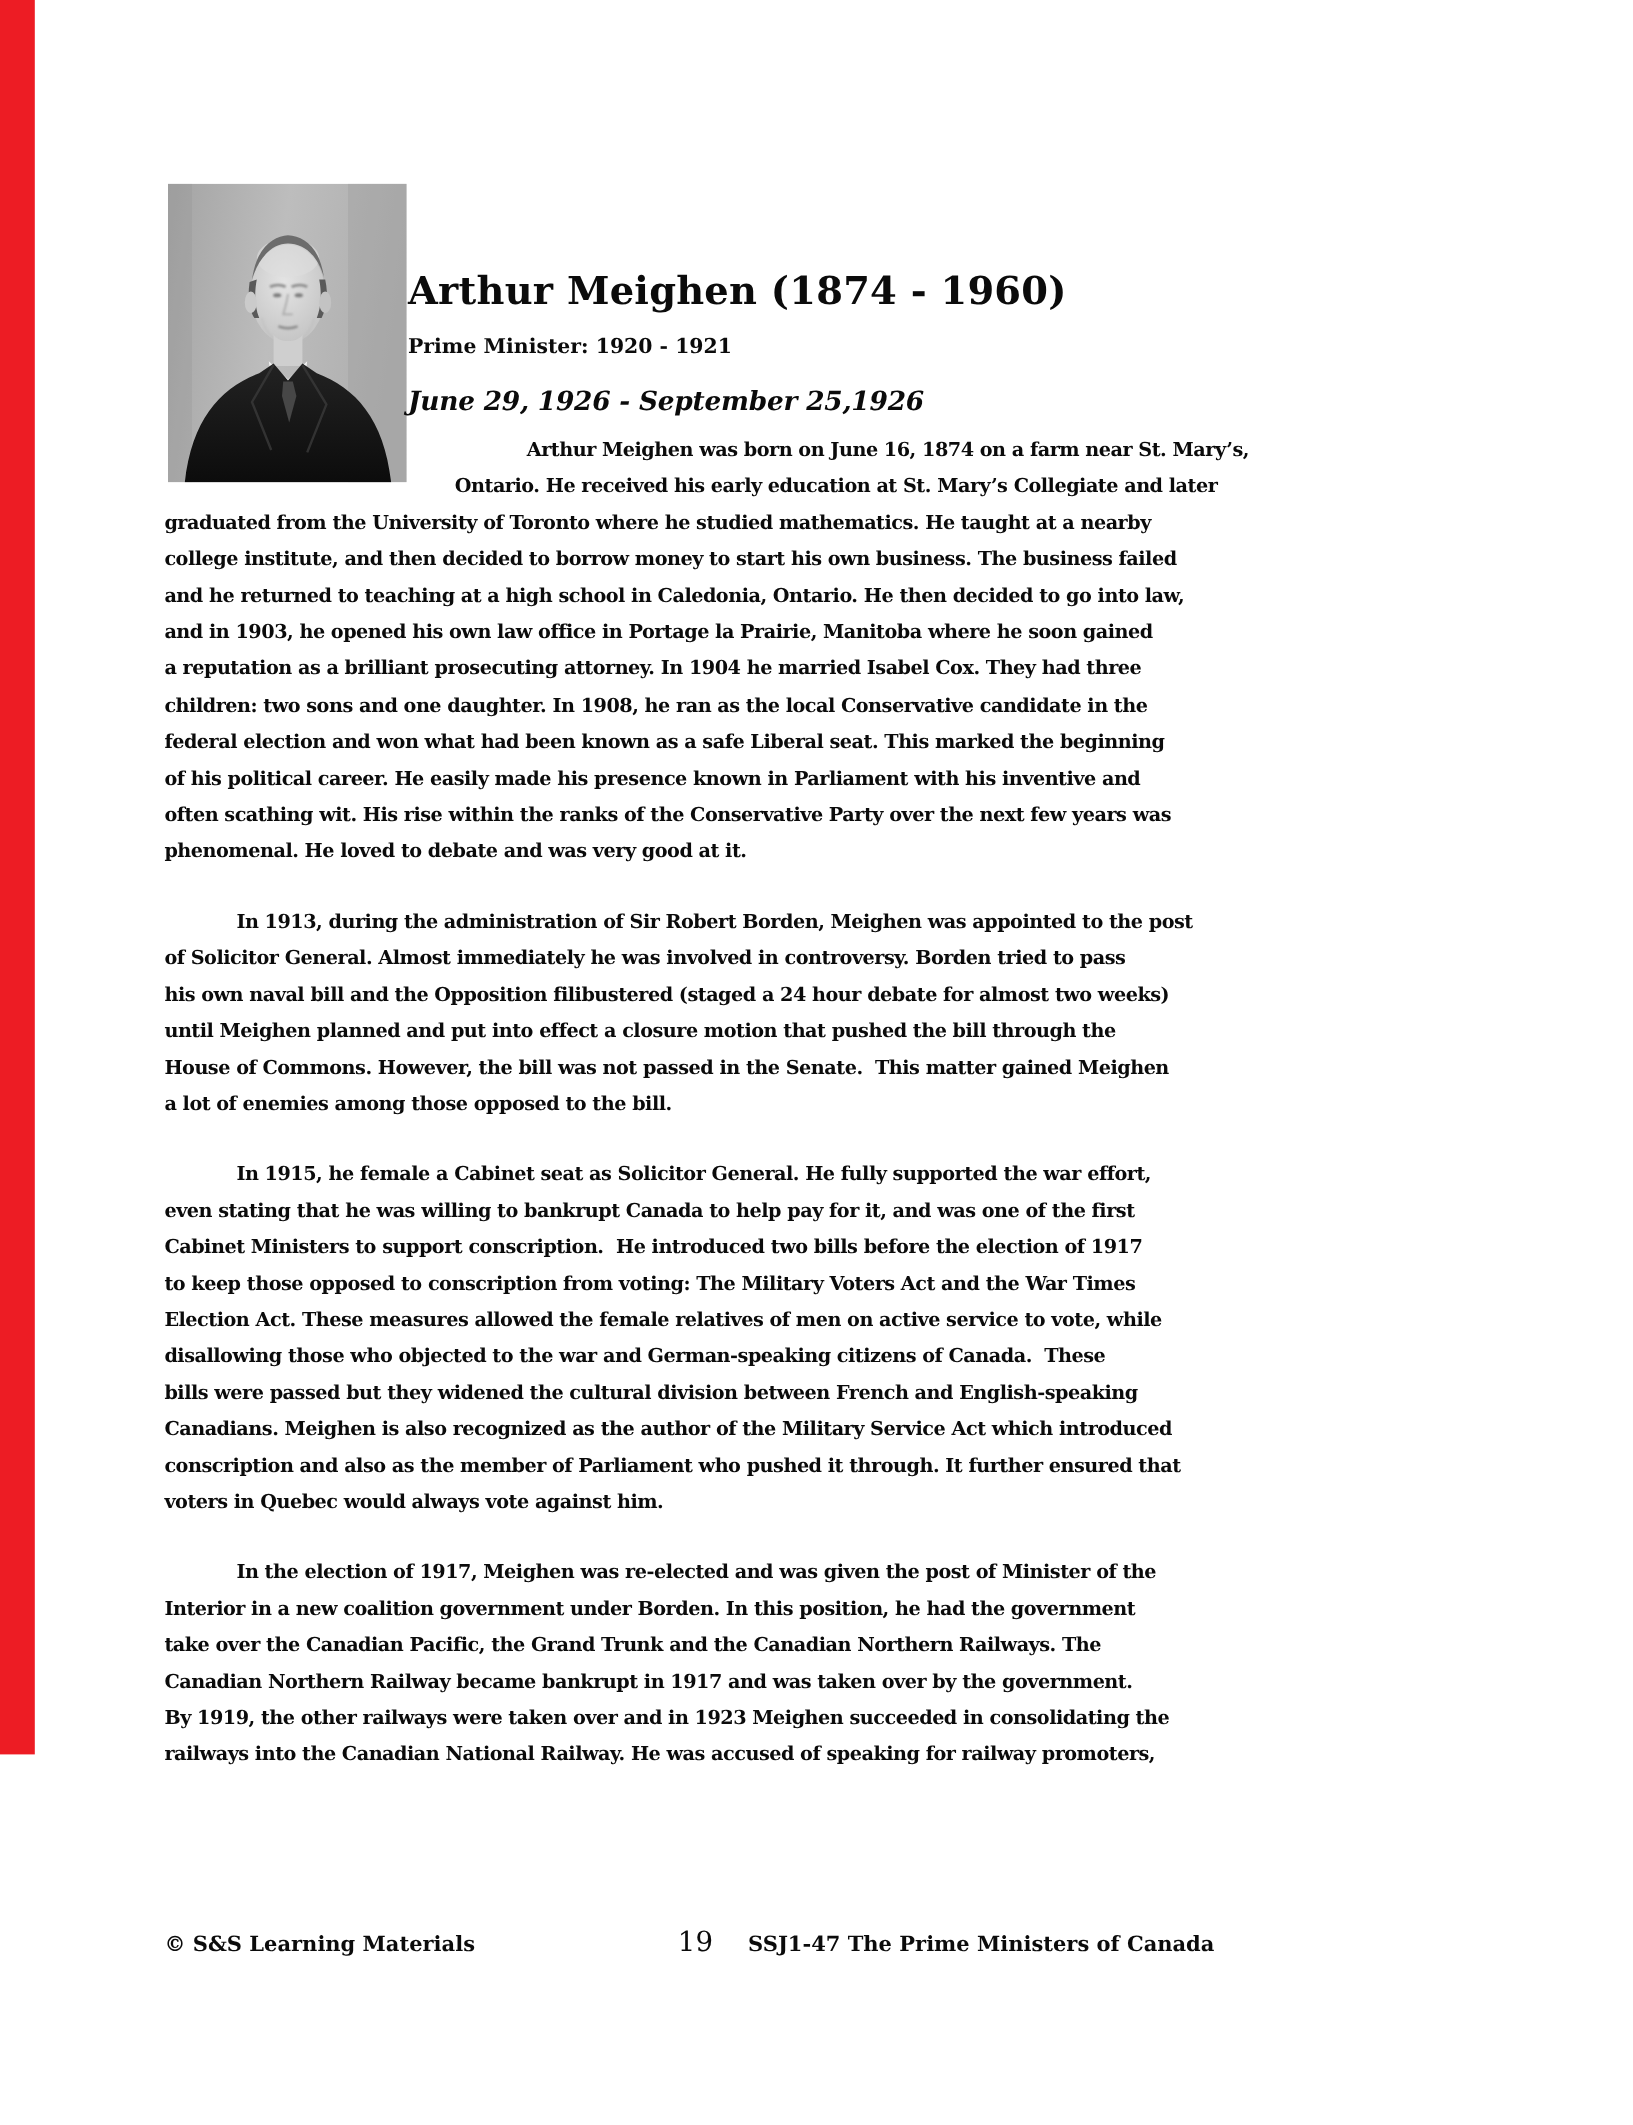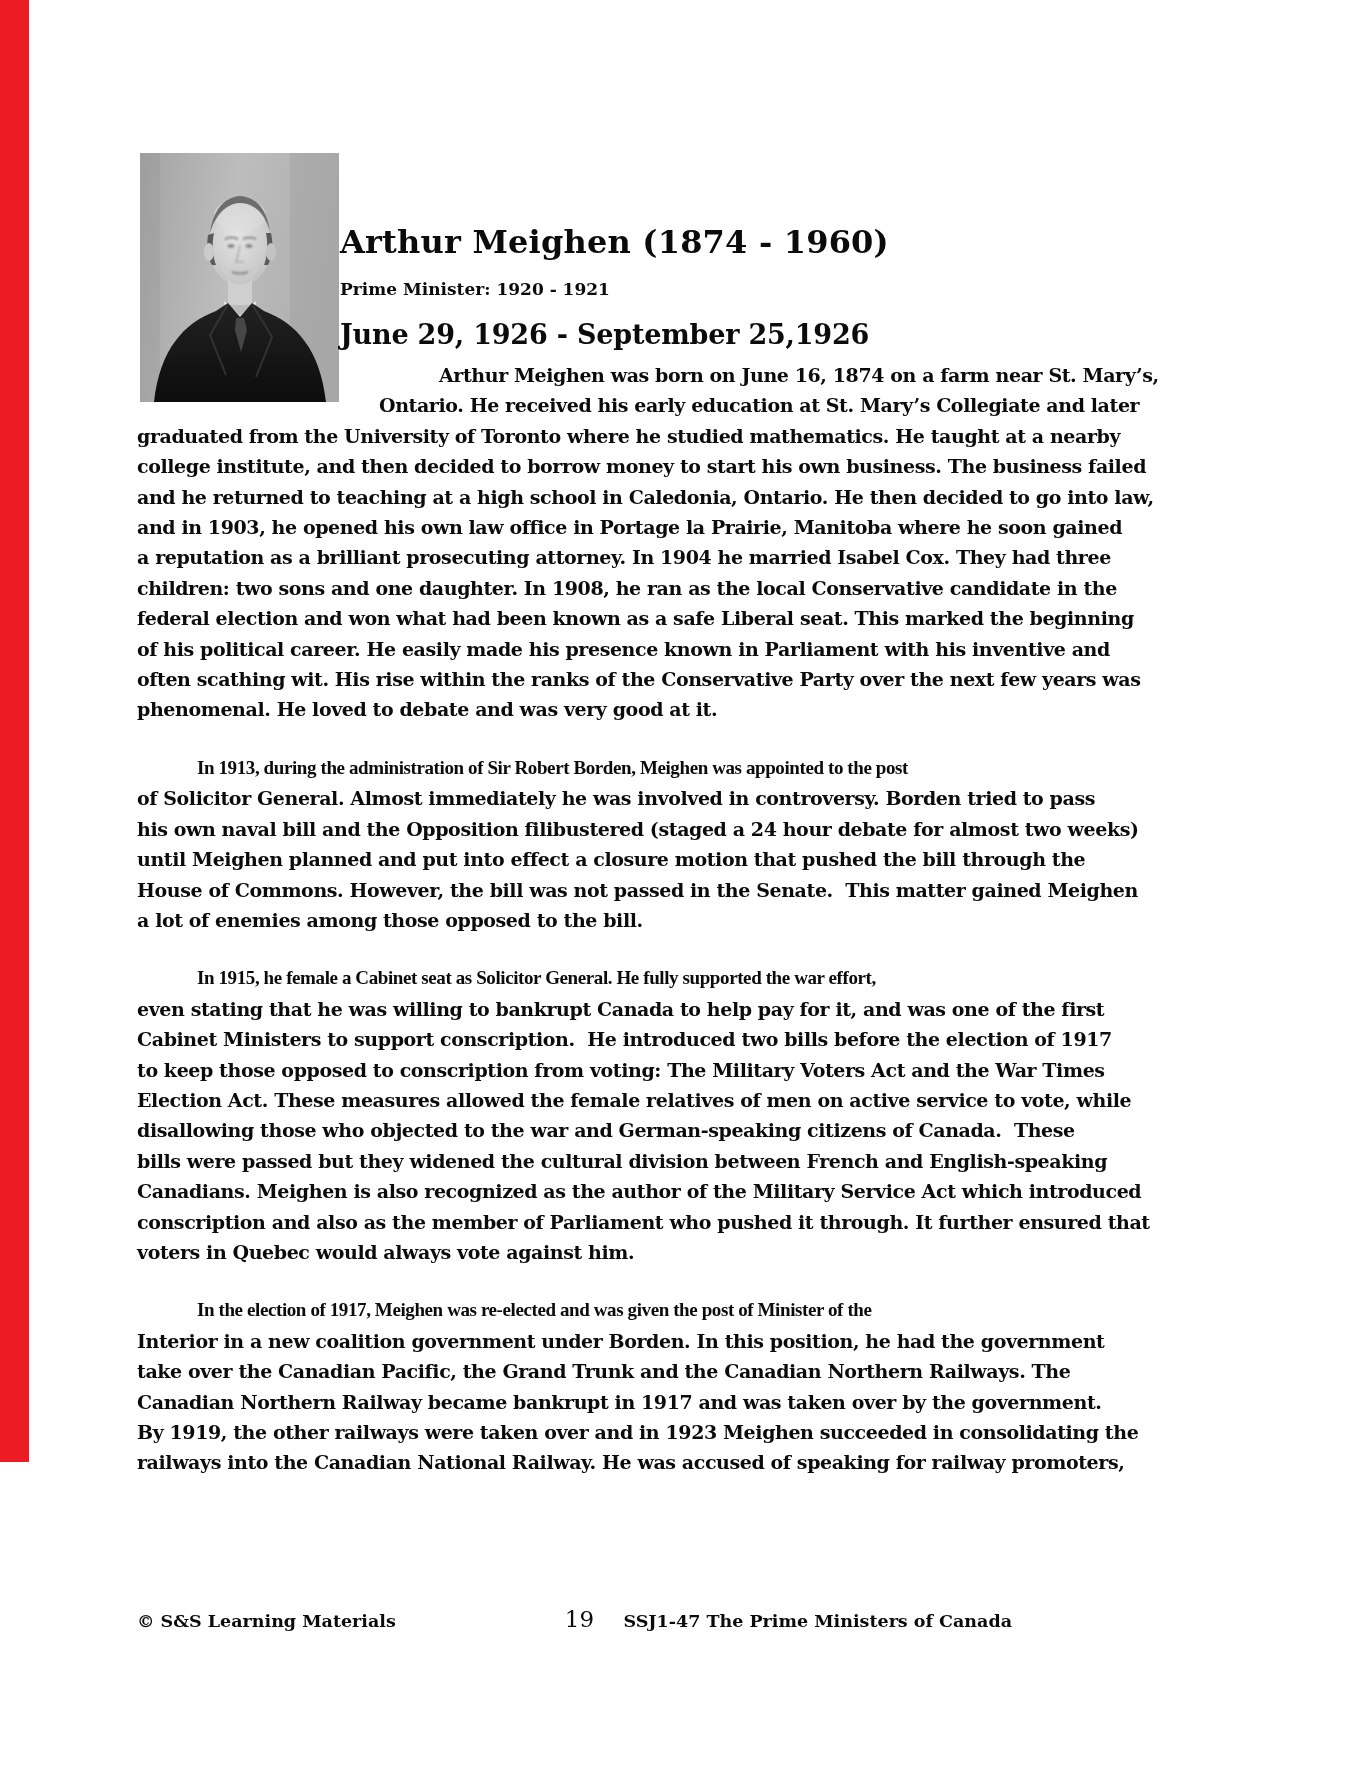--- a/index.html
+++ b/index.html
@@ -20,36 +20,36 @@
     position:absolute;left:140px;top:153px;width:199px;height:249px;
     overflow:hidden;
   }
   .portrait svg{display:block;}
   .title-block{
     position:absolute;left:340px;top:218px;width:900px;
     text-align:left;
   }
   .title-main{font-size:32px;font-weight:700;line-height:48px;letter-spacing:0.2px;}
   .title-sub1{font-size:17px;font-weight:700;line-height:46px;}
-  .title-sub2{font-size:27px;font-weight:700;line-height:46px;letter-spacing:-0.2px;}
+  .title-sub2{font-size:22px;font-weight:700;line-height:46px;letter-spacing:-0.2px;font-style:italic;}
   .body-text{
     position:absolute;left:137px;top:360px;width:1110px;
   }
   .para{margin:0;}
   .para + .para{margin-top:28px;}
   .line{
     white-space:pre;
     line-height:30.4px;
-    font-size:19px;
+    font-size:16px;
     font-weight:700;
     letter-spacing:-0.4px;
   }
   .para-first .line:nth-child(1){padding-left:302px;}
   .para-first .line:nth-child(2){padding-left:242px;}
-  .para:not(.para-first) .line:first-child{padding-left:60px;font-family:Liberation Serif, serif;}
+  .para:not(.para-first) .line:first-child{padding-left:60px;}
   .footer{
     position:absolute;left:0;top:1608px;width:1151px;height:30px;
     font-size:17.5px;font-weight:700;
   }
   .footer-left{position:absolute;left:137px;top:3px;}
   .footer-center{
     position:absolute;left:50%;margin-left:4px;transform:translateX(-50%);
     top:-2px;font-size:23px;font-weight:400;
   }
   .footer-right{position:absolute;right:139px;top:3px;text-align:center;}

